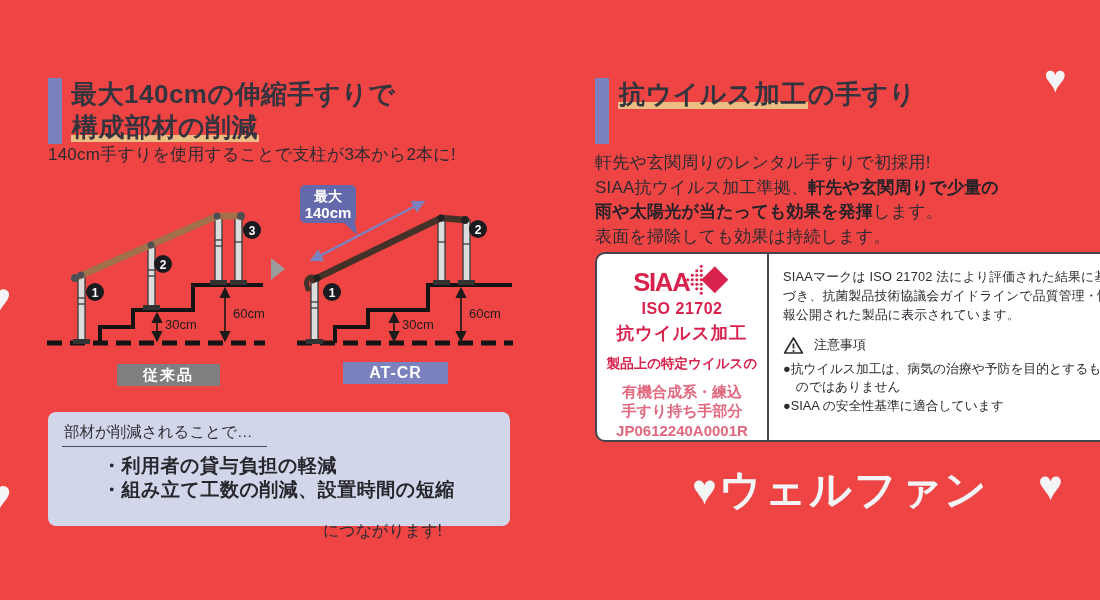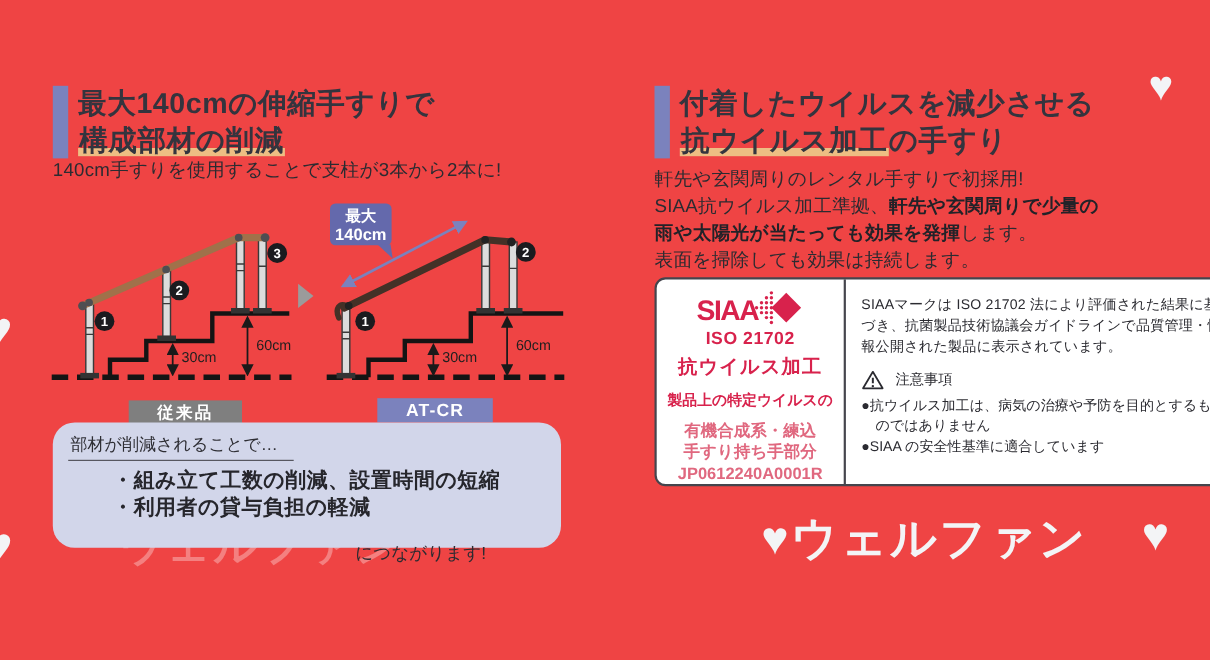--- a/index.html
+++ b/index.html
@@ -16,22 +16,22 @@
   .accent-bar{width:14px;height:66px;background:#7b82bd;flex:none;}
   .sec-title{margin-left:9px;font-size:26px;line-height:1.25;font-weight:600;color:#34343e;letter-spacing:0.5px;}
   .hl{background:linear-gradient(transparent 76%,#edbe83 76%);padding:0 1px;margin-top:44px;}
 
   .sub-line{position:absolute;font-size:17px;color:#2b2b31;letter-spacing:0.2px;}
 
   
   .diagram-svg{position:absolute;left:45px;top:182px;}
 
   
-  .benefit-box{position:absolute;left:48px;top:384px;width:462px;height:114px;background:#d2d6ea;
-               border-radius:20px;box-sizing:border-box;padding:10px 16px 8px 14px;}
+  .benefit-box{position:absolute;left:48px;top:412px;width:462px;height:114px;background:#d2d6ea;
+               border-radius:8px;box-sizing:border-box;padding:10px 16px 8px 14px;}
   .benefit-heading{display:inline-block;font-size:15.5px;color:#2e2e34;border-bottom:1px solid #4a4a52;
                    padding:0 14px 3px 2px;}
   .benefit-bullets{margin:7px 0 0 40px;font-size:19px;font-weight:700;color:#26262c;line-height:1.25;letter-spacing:0.5px;}
   .benefit-closing{text-align:right;padding-right:52px;font-size:16px;color:#2b2b31;margin-top:19px;}
 
   
   .r-para{position:absolute;left:595px;top:151px;font-size:17px;line-height:1.45;color:#2b2b31;letter-spacing:0.2px;}
   .r-para b{color:#222228;}
 
   
@@ -206,30 +206,29 @@
       <g>
         <rect x="298" y="180" width="105" height="22" fill="#7b82bd"></rect>
         <text x="350.5" y="196" font-size="16" font-weight="bold" fill="#fff" text-anchor="middle" letter-spacing="1">AT-CR</text>
       </g>
     </g>
   </svg>
 
   <div class="benefit-box">
     <span class="benefit-heading">部材が削減されることで…</span>
     <div class="benefit-bullets">
+      <div>・利用者の貸与負担の軽減</div>
       <div>・組み立て工数の削減、設置時間の短縮</div>
-      <div>・利用者の貸与負担の軽減</div>
     </div>
     <div class="benefit-closing">につながります!</div>
   </div>
 
   <div class="sec-header" style="left:595px;top:78px;">
     <div class="accent-bar"></div>
     <div class="sec-title">
-      <div>付着したウイルスを減少させる</div>
       <div><span class="hl">抗ウイルス加工</span><span>の手すり</span></div>
     </div>
   </div>
 
   <div class="r-para">
     <div>軒先や玄関周りのレンタル手すりで初採用!</div>
     <div><span>SIAA抗ウイルス加工準拠、</span><b>軒先や玄関周りで少量の</b></div>
     <div><b>雨や太陽光が当たっても効果を発揮</b><span>します。</span></div>
     <div>表面を掃除しても効果は持続します。</div>
   </div>

